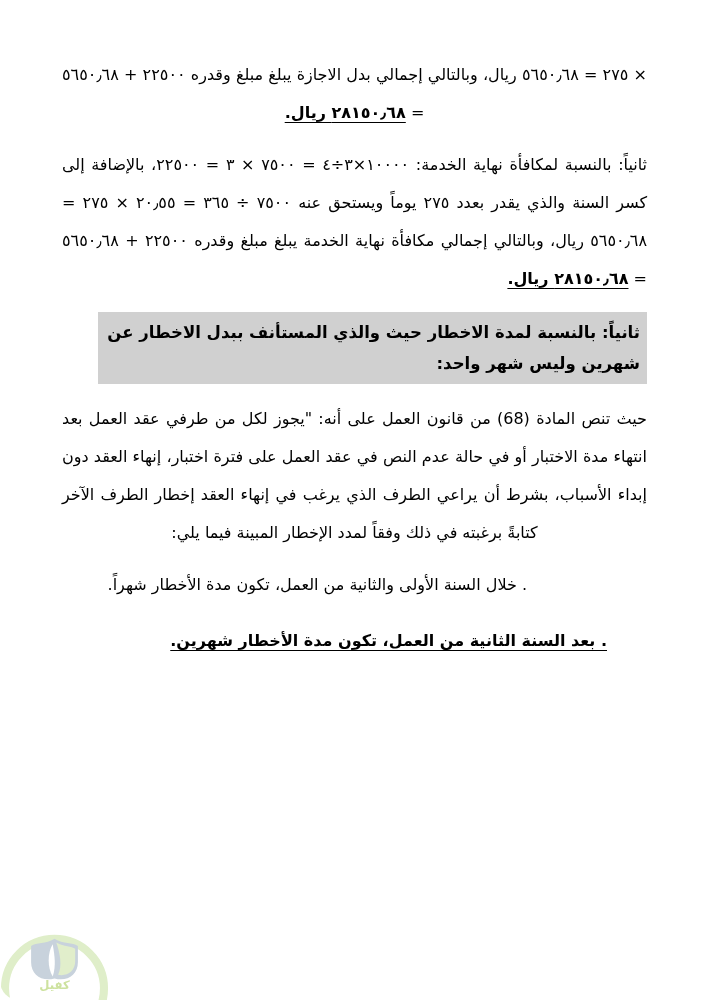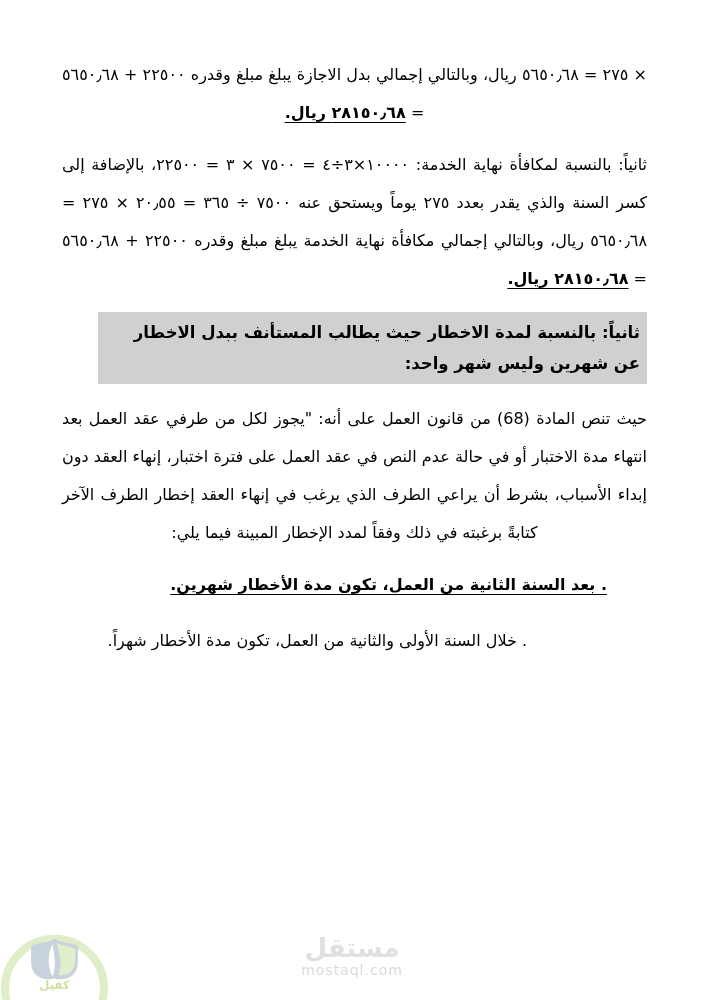--- a/index.html
+++ b/index.html
@@ -4,20 +4,21 @@
 <style>
   html,body{margin:0;padding:0;}
   .page{
     position:relative;
     width:707px;height:1000px;
     background:#ffffff;
     overflow:hidden;
     direction:rtl;
     color:#000;
     font-family:"DejaVu Sans",sans-serif;
+    border-radius:19px;
   }
   .content{padding:56px 60px 0 62px;}
   .para{
     margin:0 0 14px 0;
     font-size:16px;
     line-height:38px;
     text-align:justify;
     text-justify:inter-word;
   }
   .center-last{text-align-last:center;}
@@ -77,35 +78,31 @@
 <body>
 
 <div class="page">
   <div class="content">
 
     <p class="para center-last"><span>× ٢٧٥ = ٥٦٥٠٫٦٨ ريال، وبالتالي إجمالي بدل الاجازة يبلغ مبلغ وقدره ٢٢٥٠٠ + ٥٦٥٠٫٦٨ = </span><span class="result">٢٨١٥٠٫٦٨ ريال.</span></p>
 
     <p class="para"><span>ثانياً: بالنسبة لمكافأة نهاية الخدمة: ١٠٠٠٠×٣÷٤ = ٧٥٠٠ × ٣ = ٢٢٥٠٠، بالإضافة إلى كسر السنة والذي يقدر بعدد ٢٧٥ يوماً ويستحق عنه ٧٥٠٠ ÷ ٣٦٥ = ٢٠٫٥٥ × ٢٧٥ = ٥٦٥٠٫٦٨ ريال، وبالتالي إجمالي مكافأة نهاية الخدمة يبلغ مبلغ وقدره ٢٢٥٠٠ + ٥٦٥٠٫٦٨ = </span><span class="result">٢٨١٥٠٫٦٨ ريال.</span></p>
 
 
-    <div class="heading">ثانياً: بالنسبة لمدة الاخطار حيث يطالب المستأنف ببدل الاخطار عن شهرين وليس شهر واحد:</div>
+    <div class="heading">ثانياً: بالنسبة لمدة الاخطار حيث والذي المستأنف ببدل الاخطار عن شهرين وليس شهر واحد:</div>
 
     <p class="para center-last">حيث تنص المادة (68) من قانون العمل على أنه: "يجوز لكل من طرفي عقد العمل بعد انتهاء مدة الاختبار أو في حالة عدم النص في عقد العمل على فترة اختبار، إنهاء العقد دون إبداء الأسباب، بشرط أن يراعي الطرف الذي يرغب في إنهاء العقد إخطار الطرف الآخر كتابةً برغبته في ذلك وفقاً لمدد الإخطار المبينة فيما يلي:</p>
 
+    <div class="bullet bullet-first">. خلال السنة الأولى والثانية من العمل، تكون مدة الأخطار شهراً.</div>
+
     <div class="bullet bullet-second">. بعد السنة الثانية من العمل، تكون مدة الأخطار شهرين.</div>
-
-    <div class="bullet bullet-first">. خلال السنة الأولى والثانية من العمل، تكون مدة الأخطار شهراً.</div>
 
 
   </div>
 
-  <div class="mostaql">
-    <div class="mostaql-title">مستقل</div>
-    <div class="mostaql-domain">mostaql.com</div>
-  </div>
 
   <div class="kafeel">
     <svg width="130" height="72" viewBox="0 0 130 80">
       <circle cx="60" cy="67" r="55" fill="#ffffff" stroke="#dfeec9" stroke-width="9"></circle>
       <path d="M60,12 C70,18 80,16 86,20 L86,38 C86,52 74,60 60,56 C46,60 34,52 34,38 L34,20 C40,16 50,18 60,12 Z" fill="#c8d2dc"></path>
       <path d="M62,16 C71,21 79,20 83,23 L83,37 C83,48 74,54 64,52 C69,42 66,28 62,16 Z" fill="#e1eecb"></path>
       <path d="M58,18 C60,30 62,42 58,54 C52,44 52,28 58,18 Z" fill="#ffffff"></path>
       <text x="60" y="68" text-anchor="middle" font-size="13" font-weight="bold" letter-spacing="2" fill="#cde29f" font-family="DejaVu Sans, sans-serif">كفيل</text>
     </svg>
   </div>

